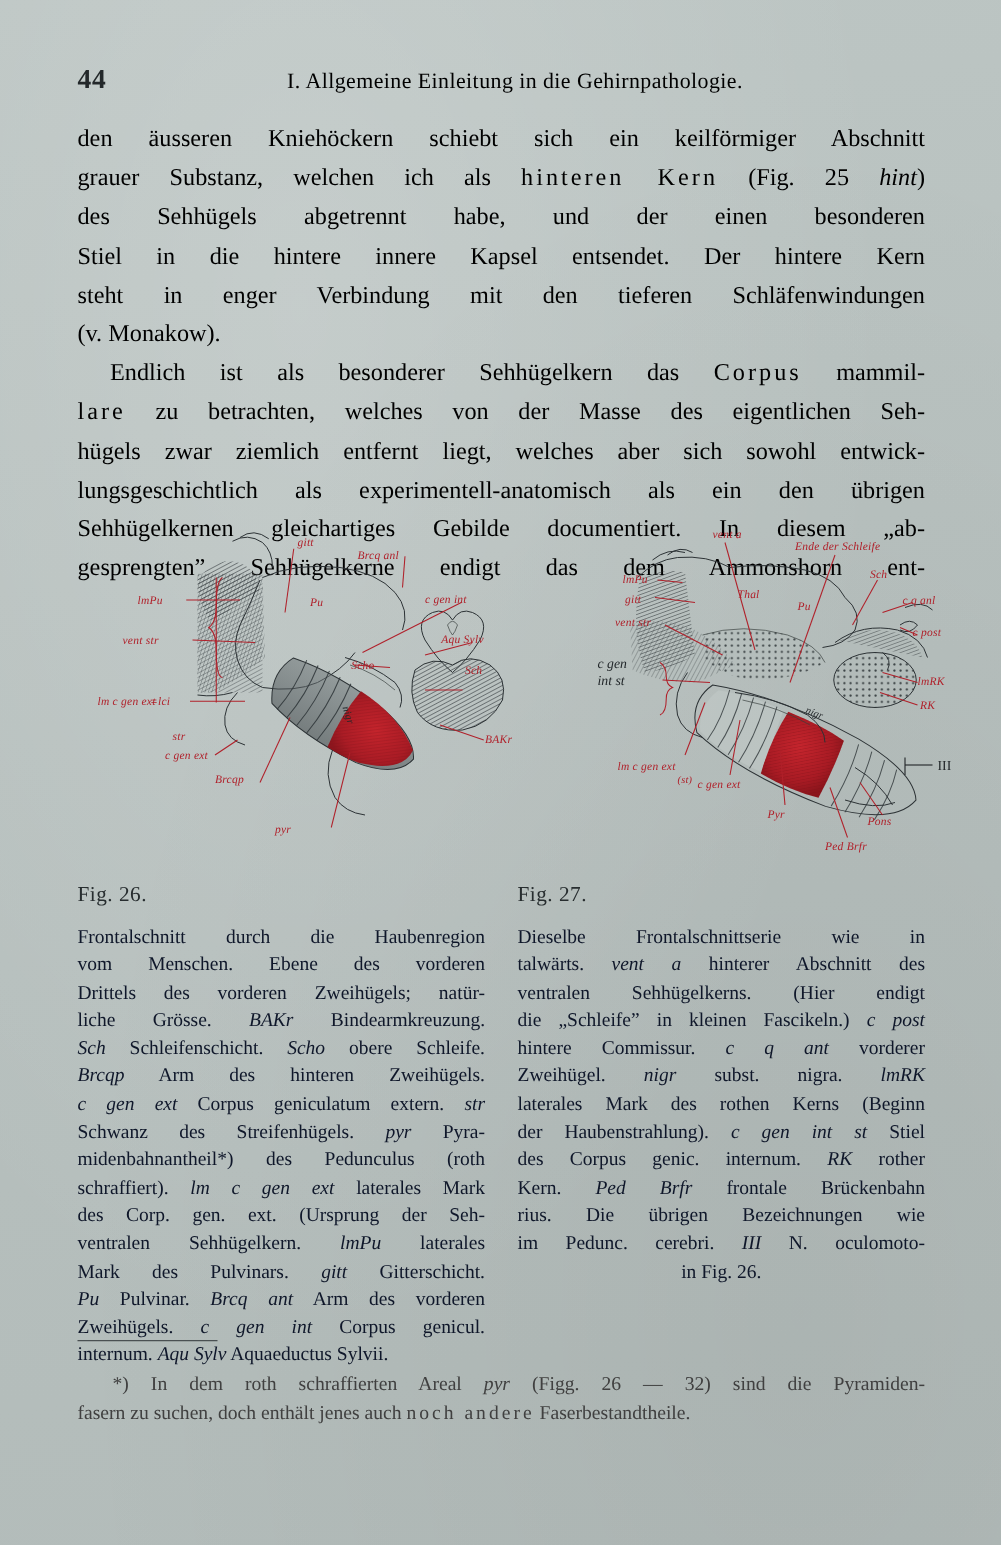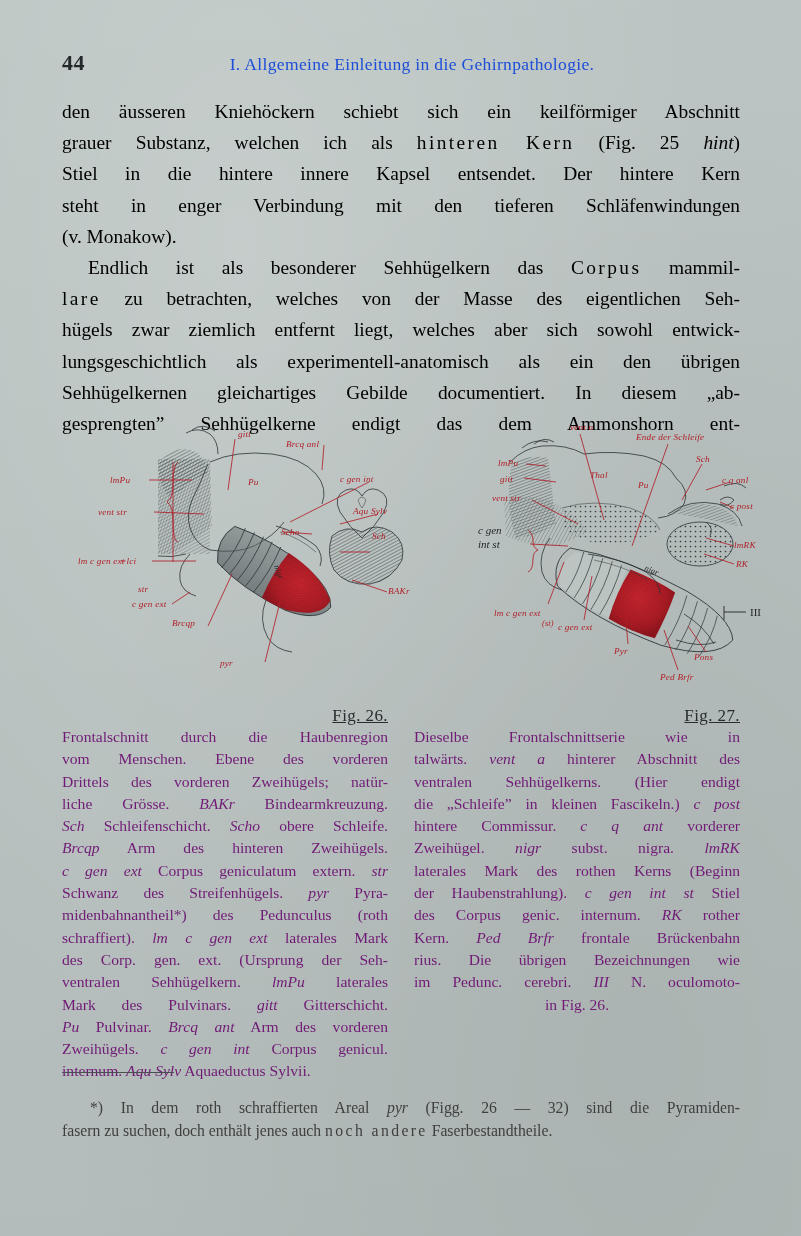--- a/index.html
+++ b/index.html
@@ -52,21 +52,21 @@
     color: #23282a;
   }
   .runtitle {
     position: absolute;
     left: 50px;
     top: 4px;
     width: 600px;
     text-align: center;
     font-size: 17.5px;
     letter-spacing: 0.35px;
-    color: #1d4ed8;
+    color: #000000;
   }
 
   
   .bodytext {
     position: absolute;
     top: 96px;
     left: 0;
     width: 678px;
   }
   .para {
@@ -119,31 +119,30 @@
   }
   .col {
     position: absolute;
     top: 0;
     width: 326px;
   }
   .col.left  { left: 0; }
   .col.right { left: 352px; }
 
   .figcap-title {
-    text-align: right;
+    text-align: left;
     font-size: 17px;
     letter-spacing: 0.4px;
     color: #272d2f;
-    margin: 0 0 0 0;
-    text-decoration: underline;
+    margin: 0 0 13px 0;
   }
   .capbody {
     font-size: 15.6px;
     line-height: 22.3px;
-    color: #701a75;
+    color: #0f172a;
     margin: 0;
   }
   .capbody .ln {
     display: block;
     white-space: pre;
     text-align: justify;
     text-align-last: justify;
   }
   .capbody .ln.last   { text-align-last: left; }
   .capbody .ln.centre { text-align-last: center; text-align: left; }
@@ -209,20 +208,21 @@
   <div class="runhead">
     <div class="folio">44</div>
     <div class="runtitle">I. Allgemeine Einleitung in die Gehirnpathologie.</div>
   </div>
 
   <div class="bodytext">
 
     <p class="para">
       <span class="ln">den äusseren Kniehöckern schiebt sich ein keilförmiger Abschnitt</span>
       <span class="ln">grauer Substanz, welchen ich als <span class="sp">hinteren Kern</span> (Fig. 25 <span class="it">hint</span>)</span>
+      <span class="ln">des Sehhügels abgetrennt habe, und der einen besonderen</span>
       <span class="ln">Stiel in die hintere innere Kapsel entsendet. Der hintere Kern</span>
       <span class="ln">steht in enger Verbindung mit den tieferen Schläfenwindungen</span>
       <span class="ln last">(v. Monakow).</span>
     </p>
 
     <p class="para">
       <span class="ln ind">Endlich ist als besonderer Sehhügelkern das <span class="sp">Corpus</span> mammil-</span>
       <span class="ln"><span class="sp">lare</span> zu betrachten, welches von der Masse des eigentlichen Seh-</span>
       <span class="ln">hügels zwar ziemlich entfernt liegt, welches aber sich sowohl entwick-</span>
       <span class="ln">lungsgeschichtlich als experimentell-anatomisch als ein den übrigen</span>

